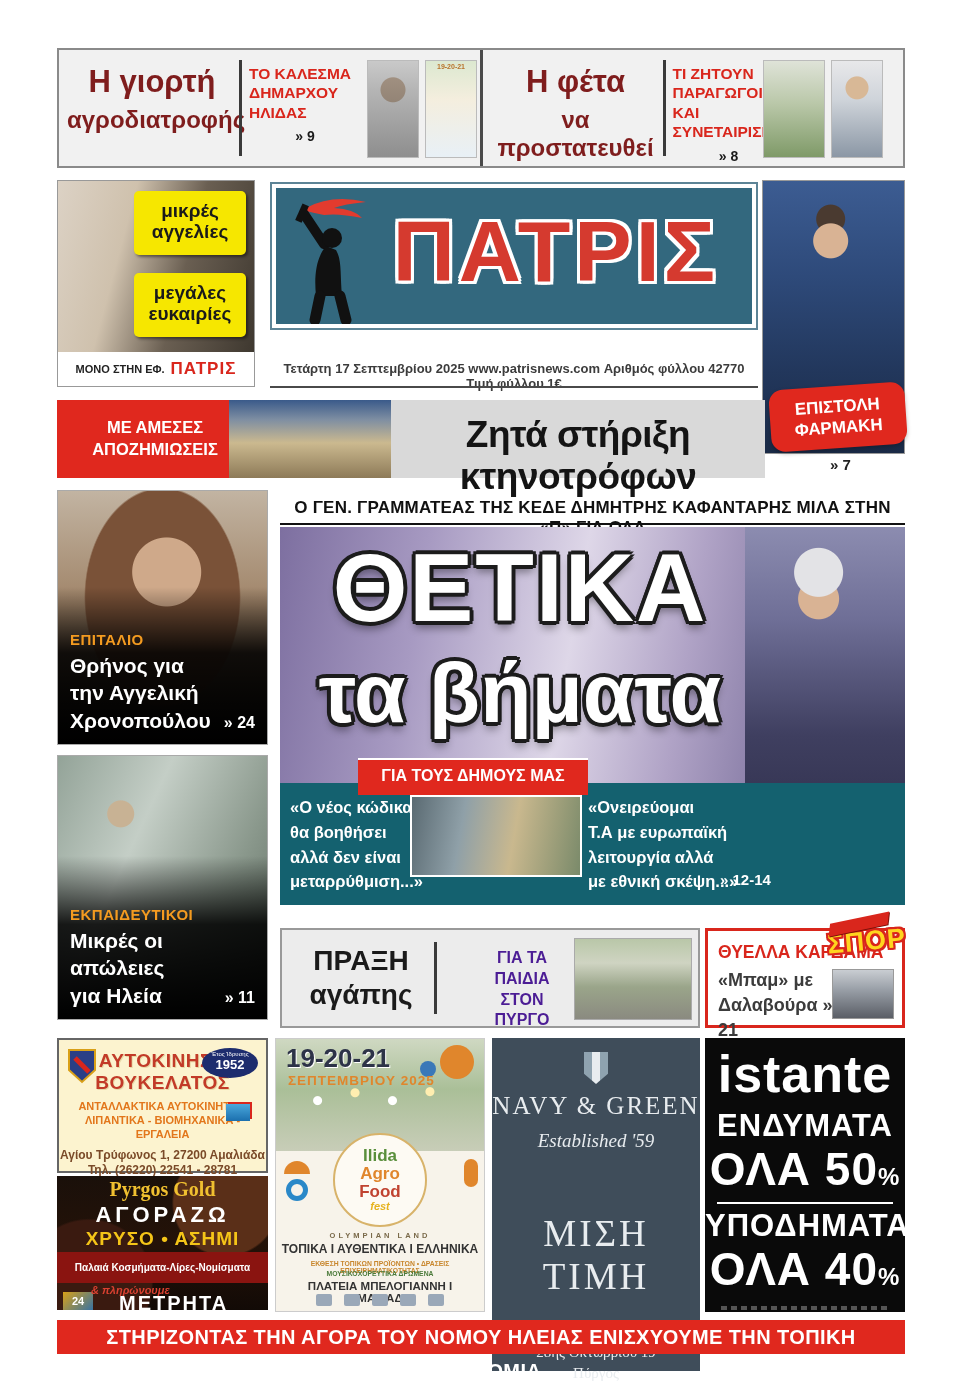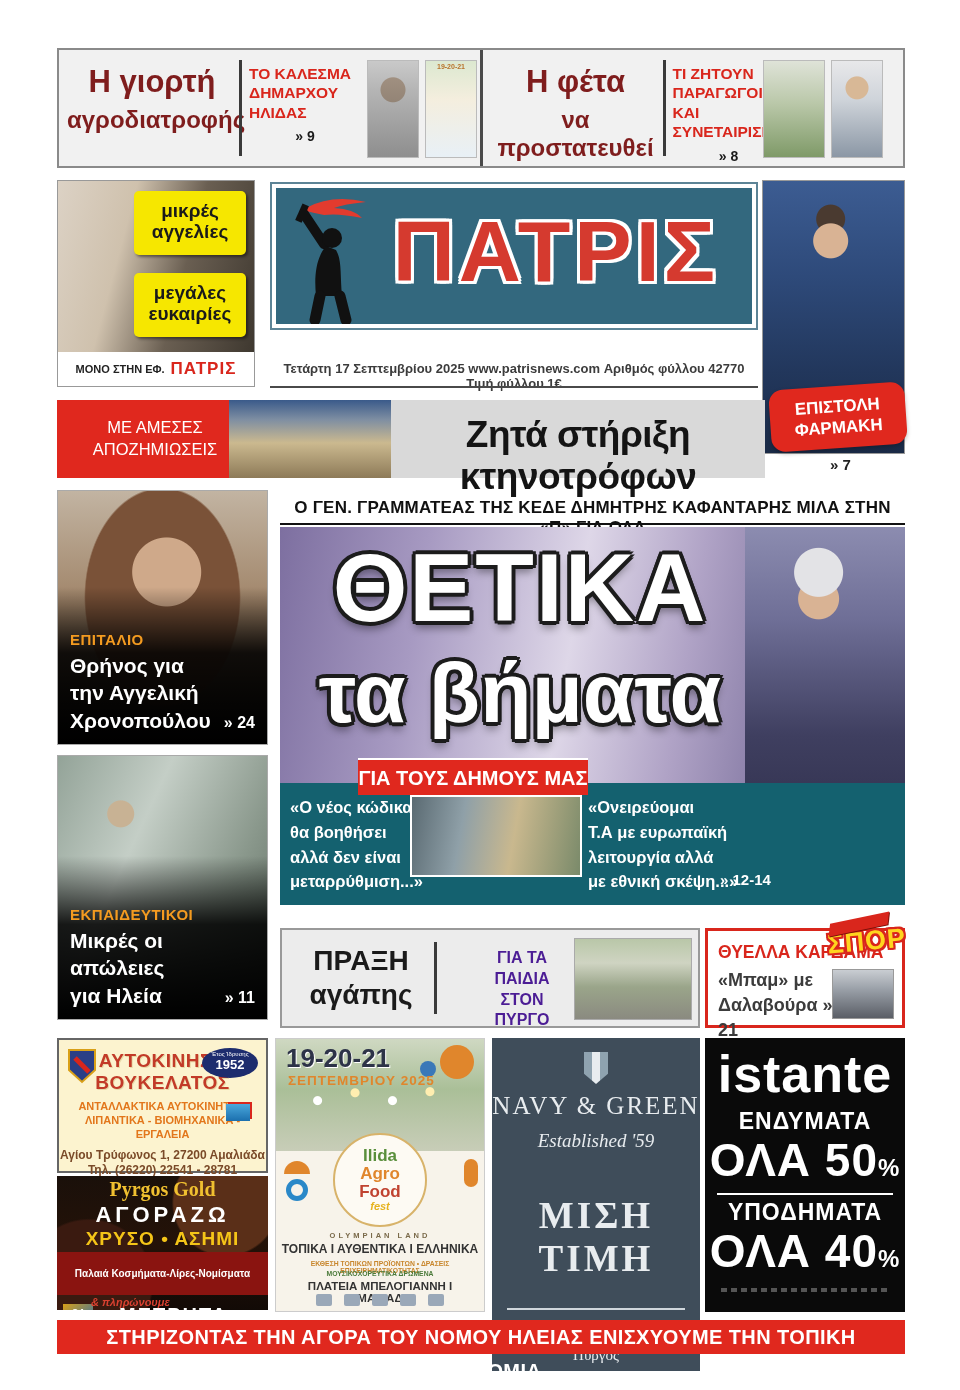--- a/index.html
+++ b/index.html
@@ -59,21 +59,21 @@
     background:radial-gradient(circle at 48% 22%,#d9b394 0 17px,transparent 18px),
                radial-gradient(circle at 48% 14%,#4a3a30 0 14px,transparent 15px),
                linear-gradient(180deg,#3c5c92 0%,#2e4a7a 35%,#22375c 70%,#1a2a46 100%); }
   #epistoli-box { left:770px; top:386px; width:136px; height:62px; background:#e0281e; border-radius:14px;
     transform:rotate(-4deg); color:#fff; font-weight:bold; font-size:17px; text-align:center;
     padding-top:10px; line-height:1.25; box-shadow:0 2px 4px rgba(0,0,0,.25); }
   #epistoli-ref { left:830px; top:456px; font-size:15px; font-weight:bold; color:#222; }
 
   
   #livestock-badge { left:57px; top:400px; width:196px; height:78px; background:#e0281e; color:#fff;
-    font-weight:normal; font-size:16.5px; text-align:center; padding-top:16px; line-height:1.35; }
+    font-weight:bold; font-size:16.5px; text-align:center; padding-top:16px; line-height:1.35; }
   #livestock-strip { left:229px; top:400px; width:536px; height:78px; background:#d9d9d9; }
   #meeting-photo { position:absolute; left:0; top:0; width:162px; height:78px;
     background:linear-gradient(180deg,#3a5a8a 0%,#7e8ea2 25%,#cbb98f 55%,#8d7a58 100%); }
   #livestock-headline { position:absolute; left:166px; top:14px; width:366px; text-align:center;
     font-size:37px; font-weight:bold; color:#141414; letter-spacing:-0.5px; }
 
   
   #kicker { left:280px; top:498px; width:625px; height:27px; text-align:center; font-size:17px;
     font-weight:bold; color:#111; border-bottom:2.5px solid #111; background:#fff; letter-spacing:.2px; }
   #hero { left:280px; top:527px; width:625px; height:378px; overflow:hidden;
@@ -82,21 +82,21 @@
     background:radial-gradient(circle at 46% 12%,#e3e3e6 0 24px,transparent 25px),
                radial-gradient(circle at 46% 19%,#d9b394 0 20px,transparent 21px),
                linear-gradient(180deg,#8c8cb0 0%,#6e6e96 25%,#3f3f60 55%,#262640 100%); }
   #headline1 { position:absolute; left:0; top:6px; width:480px; text-align:center;
     font-size:96px; font-weight:bold; letter-spacing:2px; color:#fff;
     text-shadow:-3px -3px 0 #1c1c1c,3px -3px 0 #1c1c1c,-3px 3px 0 #1c1c1c,3px 3px 0 #1c1c1c,-4px 0 0 #1c1c1c,4px 0 0 #1c1c1c,0 -4px 0 #1c1c1c,0 4px 0 #1c1c1c,0 7px 9px rgba(0,0,0,.4); }
   #headline2 { position:absolute; left:0; top:118px; width:480px; text-align:center;
     font-size:84px; font-weight:bold; color:#fff;
     text-shadow:-3px -3px 0 #1c1c1c,3px -3px 0 #1c1c1c,-3px 3px 0 #1c1c1c,3px 3px 0 #1c1c1c,-4px 0 0 #1c1c1c,4px 0 0 #1c1c1c,0 -4px 0 #1c1c1c,0 4px 0 #1c1c1c,0 7px 9px rgba(0,0,0,.4); }
   #subhead { position:absolute; left:78px; top:231px; width:230px; height:37px; background:#e0281e;
-    border-top:2px solid #fff; color:#fff; font-weight:bold; font-size:20px; text-align:center;
+    border-top:2px solid #fff; color:#fff; font-weight:bold; font-size:16px; text-align:center;
     padding-top:7px; z-index:3; }
   #quote-band { position:absolute; left:0; bottom:0; width:100%; height:122px; background:#14616f; }
   .quote { position:absolute; top:12px; color:#fff; font-weight:bold; font-size:16.5px; line-height:1.5; }
   #quote-left { left:10px; width:152px; }
   #quote-right { left:308px; width:160px; }
   #parl-photo { position:absolute; left:130px; top:12px; width:172px; height:82px; border:2px solid #fff;
     background:linear-gradient(100deg,#5a6a72 0%,#8fa0a8 30%,#c9b88e 60%,#7a8a6a 100%); }
   #main-ref { position:absolute; left:440px; top:88px; color:#fff; font-weight:bold; font-size:15px; }
 
   
@@ -155,21 +155,21 @@
   #vk-products { margin-top:5px; color:#e2761b; font-weight:bold; font-size:11px; line-height:1.3; }
   #vk-address { margin-top:6px; color:#7a4a28; font-weight:bold; font-size:12px; line-height:1.3; }
 
   #pyrgos { left:57px; top:1176px; width:211px; height:134px; text-align:center; overflow:hidden;
     background:radial-gradient(circle at 80% 20%,#5a2f18 0 26%,transparent 27%),
                radial-gradient(circle at 15% 80%,#3a1a10 0 30%,transparent 31%),
                linear-gradient(180deg,#1a100a 0%,#241208 50%,#120a06 100%); }
   #pg-name { color:#f0c030; font-family:"Liberation Serif",serif; font-weight:bold; font-size:20px; padding-top:2px; }
   #pg-l1 { color:#fff; font-weight:bold; font-size:22px; letter-spacing:4px; margin-top:1px; }
   #pg-l2 { color:#f5c518; font-weight:bold; font-size:19px; letter-spacing:1px; }
-  #pg-l3 { background:#8a1410; color:#fff; font-weight:bold; font-size:10px; padding:16px 0; margin-top:2px; }
+  #pg-l3 { background:#8a1410; color:#fff; font-weight:bold; font-size:10px; padding:10px 0; margin-top:2px; }
   #pg-row { position:relative; margin-top:1px; height:34px; }
   #pg-l4 { position:absolute; left:34px; top:0; color:#d94030; font-style:italic; font-weight:bold; font-size:11px; }
   #pg-l5 { position:absolute; left:62px; top:8px; color:#fff; font-weight:bold; font-size:20px; letter-spacing:2px; }
   #pg-24 { position:absolute; left:6px; top:8px; width:30px; height:22px; background:linear-gradient(135deg,#d9a018 0%,#2a6fae 100%);
     color:#fff; font-weight:bold; font-size:11px; padding-top:3px; }
   #pg-phone { color:#ffd51e; font-weight:bold; font-size:17px; margin-top:-2px; }
 
   #agrofood { left:275px; top:1038px; width:210px; height:274px; background:#f7f3ea; border:1px solid #ccc;
     overflow:hidden; }
   #ag-photo { position:absolute; top:0; left:0; width:100%; height:112px;
@@ -208,28 +208,28 @@
   #ag-logos { position:absolute; left:0; bottom:5px; width:100%; display:flex; justify-content:center; gap:12px; }
   #ag-logos span { width:16px; height:12px; background:#9aa8b8; display:inline-block; border-radius:2px; }
 
   #navygreen { left:492px; top:1038px; width:208px; height:333px; background:#3f4d5a; text-align:center;
     color:#e8ecef; font-family:"Liberation Serif",serif; }
   #ng-shield { width:24px; height:32px; margin:14px auto 0;
     background:linear-gradient(90deg,#8fa3b0 0 33%,#e8ecef 33% 66%,#8fa3b0 66% 100%);
     clip-path:polygon(0 0,100% 0,100% 68%,50% 100%,0 68%); }
   #ng-name { font-size:25px; letter-spacing:2px; margin-top:8px; }
   #ng-est { font-style:italic; font-size:19px; margin-top:10px; }
-  #ng-offer { font-size:37px; font-weight:bold; letter-spacing:3px; margin-top:42px; }
+  #ng-offer { font-size:37px; font-weight:normal; letter-spacing:3px; margin-top:60px; }
   #ng-rule { width:86%; height:2px; background:#cfd6db; margin:28px auto 0; }
   #ng-a1 { font-size:15px; margin-top:16px; }
   #ng-a2 { font-size:15px; margin-top:4px; }
 
   #istante { left:705px; top:1038px; width:200px; height:274px; background:#0a0a0a; text-align:center; color:#fff; }
   #is-name { font-size:52px; font-weight:bold; letter-spacing:1px; padding-top:6px; }
-  #is-cat1, #is-cat2 { font-size:23px; font-weight:bold; letter-spacing:1px; margin-top:4px; }
+  #is-cat1, #is-cat2 { font-size:31px; font-weight:bold; letter-spacing:1px; margin-top:4px; }
   .is-offer { font-size:46px; font-weight:bold; letter-spacing:1px; margin-top:-2px; }
   .is-offer .pct { font-size:24px; }
   #is-rule { width:88%; height:2px; background:#fff; margin:6px auto 2px; }
   #is-fineprint { width:84%; height:4px; margin:10px auto 0;
     background:repeating-linear-gradient(90deg,#555 0 6px,transparent 6px 10px); }
 
   
   #bottom-banner { left:57px; top:1320px; width:848px; height:34px; background:#e0281e; color:#fff;
     font-weight:bold; font-size:20px; text-align:center; line-height:34px; letter-spacing:.4px; }
 </style>

